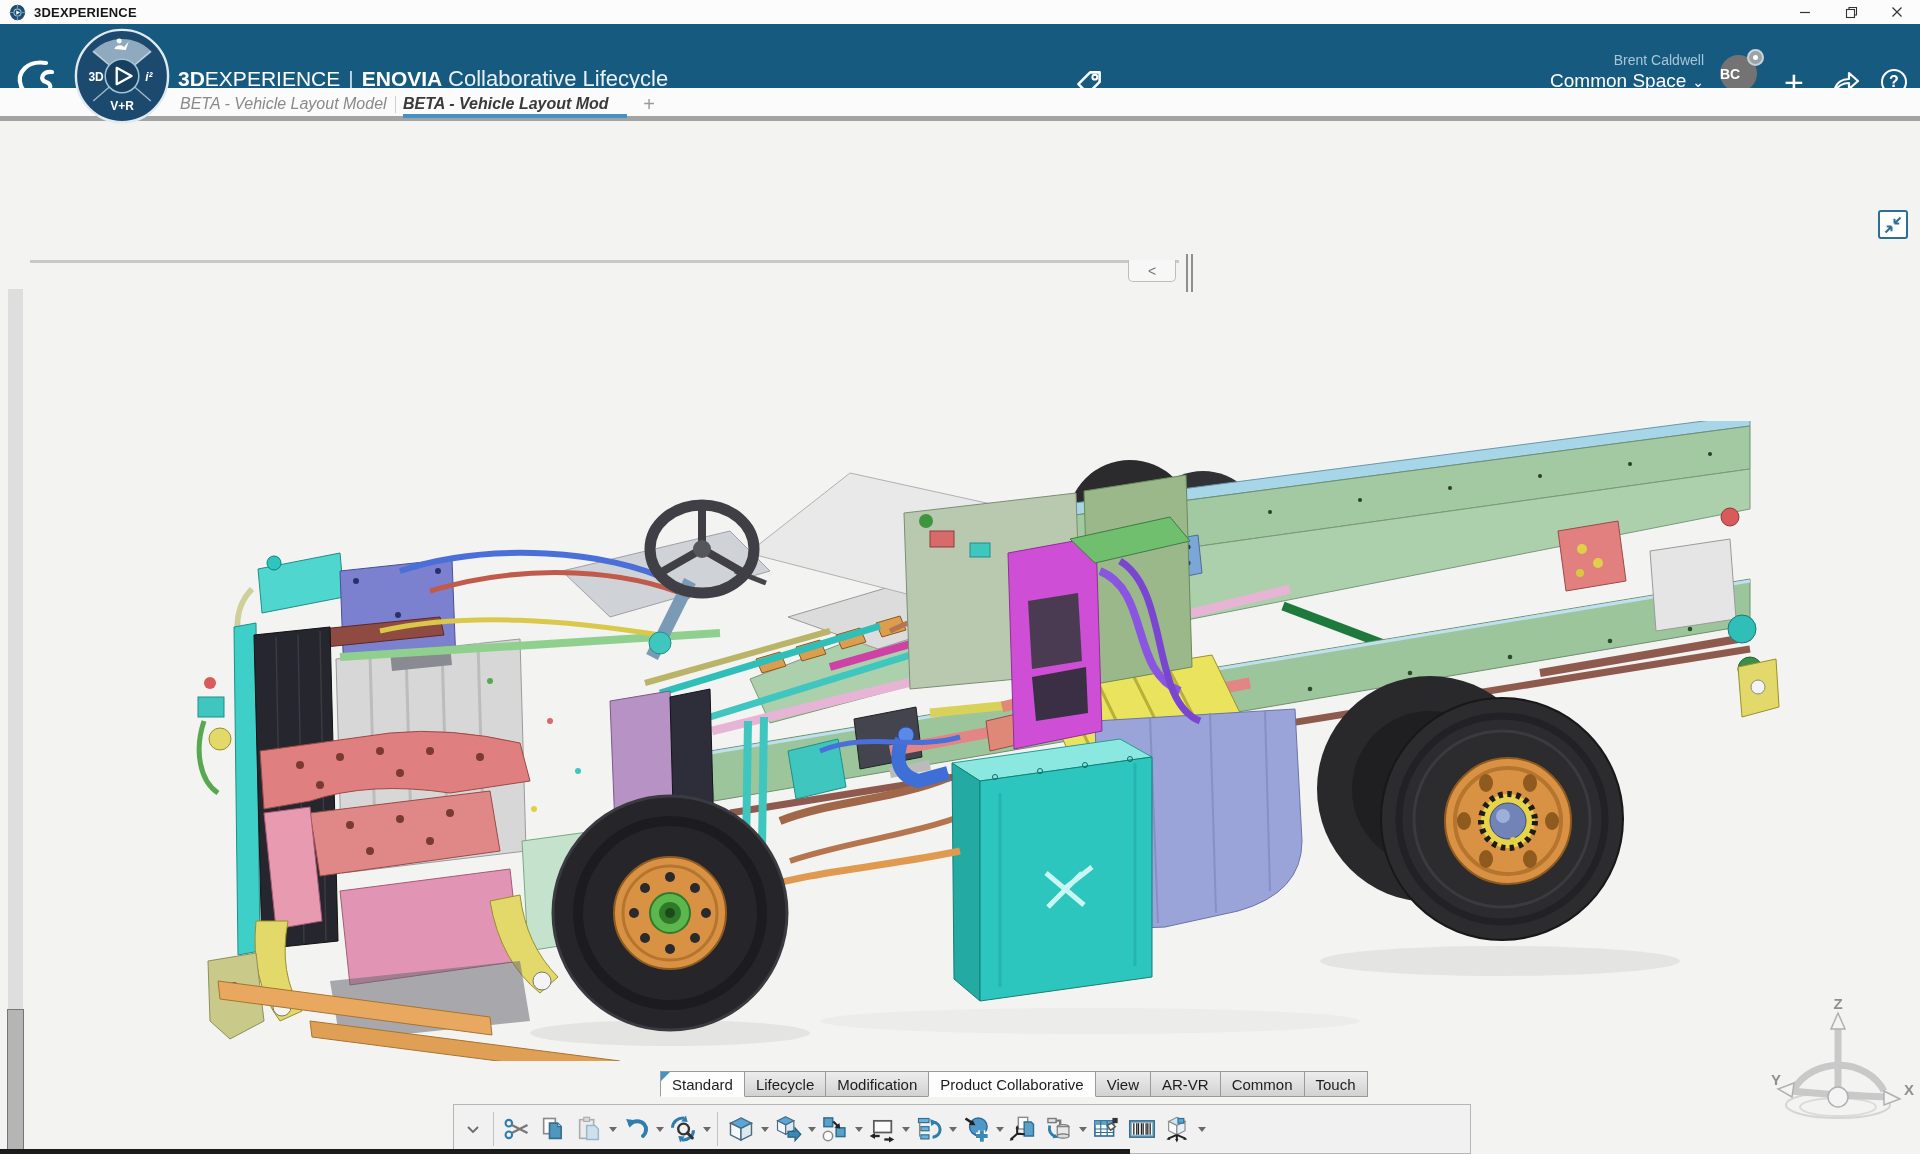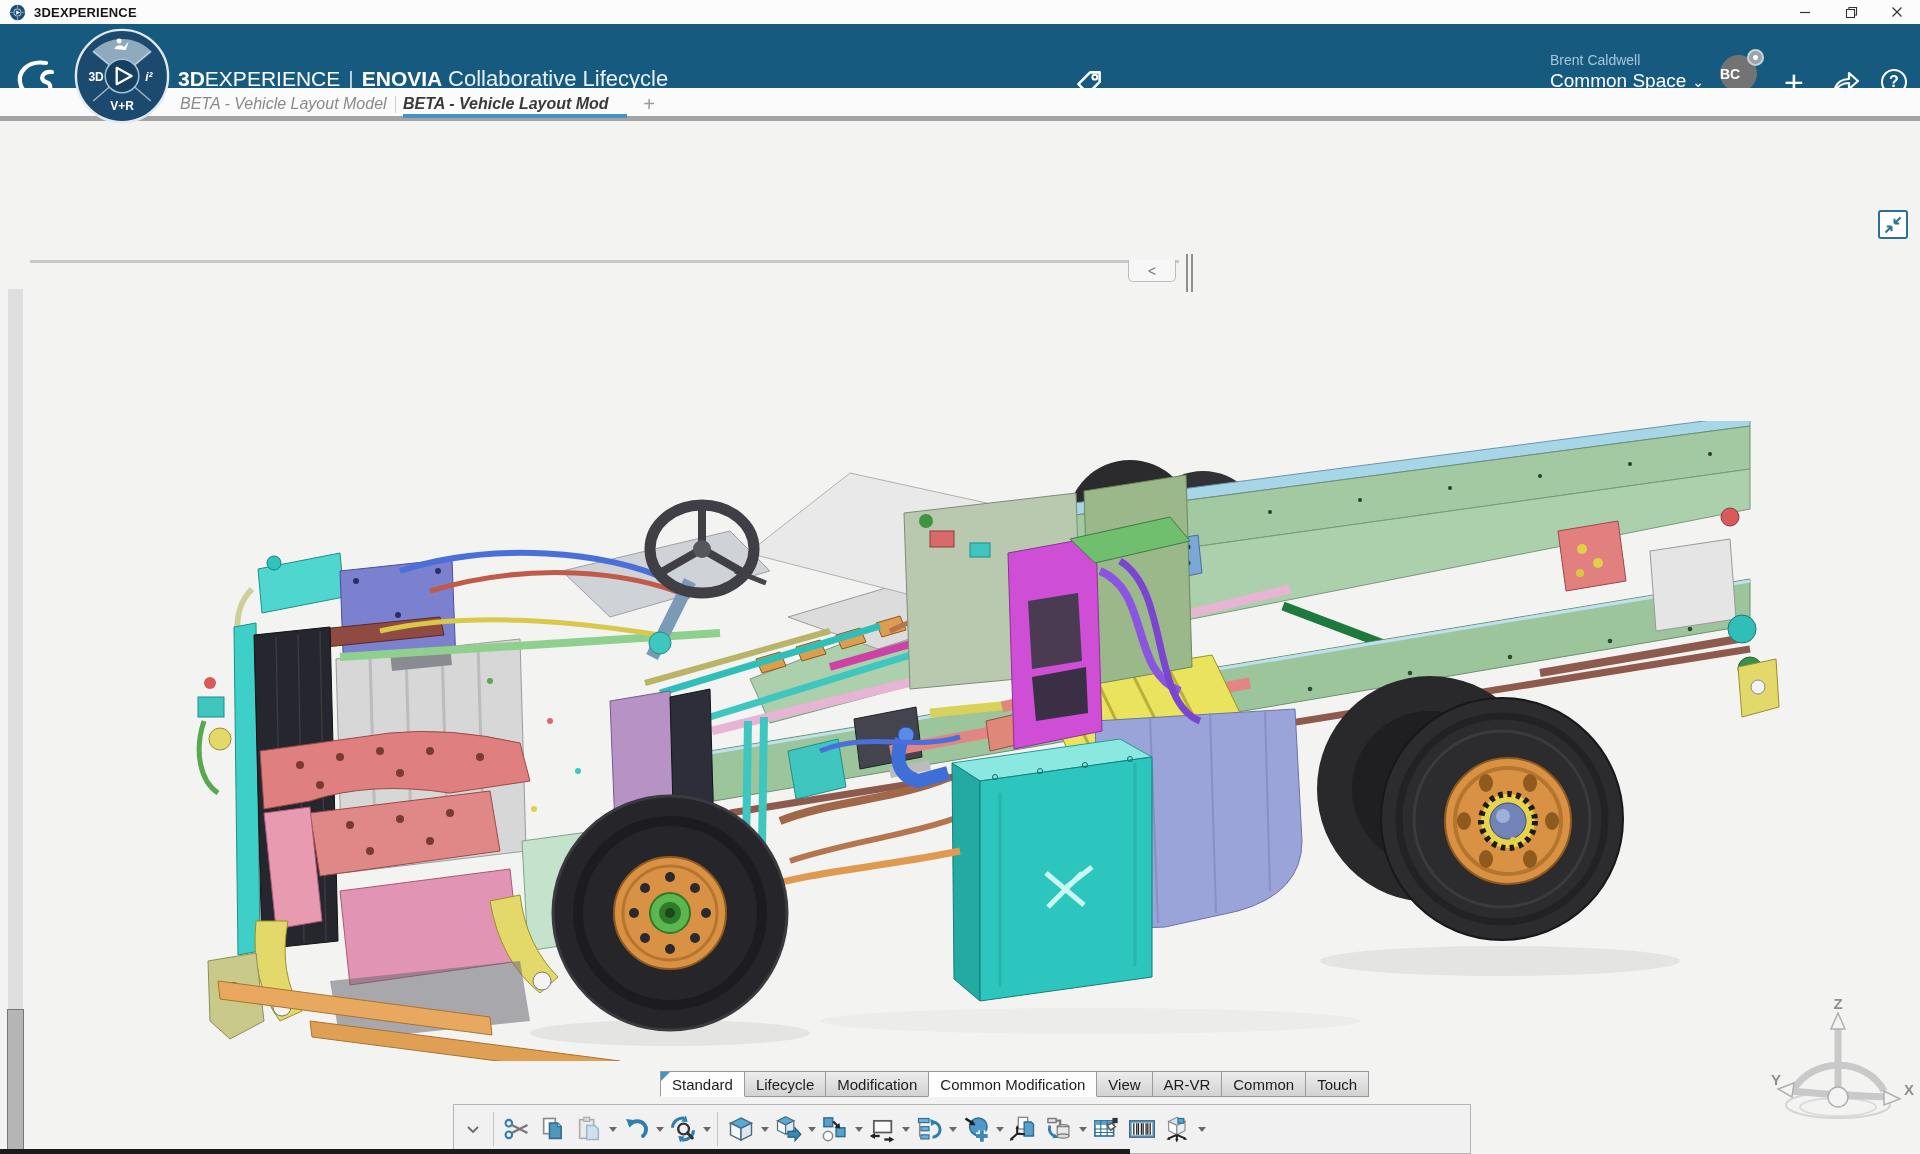--- a/index.html
+++ b/index.html
@@ -25,21 +25,21 @@
   .brandtext .sep { font-weight:300; padding:0 8px; color:#cfe2ee; }
   .brandtext .suffix { font-weight:300; font-size:22px; color:#e8f1f6; }
   .searchbox { position:absolute; left:627px; top:37px; width:427px; height:44px; background:#fff;
     border-radius:6px; display:flex; align-items:center; }
   .searchbox input { border:none; outline:none; flex:1; margin-left:16px; font-size:17px; color:#333;
     font-family:"Liberation Sans",sans-serif; background:transparent; }
   .searchbox input::placeholder { color:#9aa0a6; }
   .searchbox .mag { margin-right:12px; }
   .tagbtn { position:absolute; left:1070px; top:40px; width:38px; height:38px; display:flex;
     align-items:center; justify-content:center; }
-  .userblock { position:absolute; right:216px; top:28px; text-align:left; color:#fff; }
+  .userblock { position:absolute; right:216px; top:28px; text-align:right; color:#fff; }
   .userblock .uname { font-size:14px; color:#a8c6d8; margin-bottom:2px; }
   .userblock .space { font-size:19px; color:#fff; white-space:nowrap; }
   .userblock .space .chev { font-size:14px; margin-left:6px; }
   .avatar { position:absolute; right:163px; top:31px; width:37px; height:37px; border-radius:50%;
     background:#737373; color:#fff; font-size:14px; font-weight:bold; display:flex;
     align-items:center; justify-content:flex-start; }
   .avatar .badge { position:absolute; right:-7px; top:-6px; width:17px; height:17px; border-radius:50%;
     background:#9aa3a8; border:2px solid #c9d4da; }
   .avatar .badge::after { content:""; position:absolute; left:4px; top:4px; width:5px; height:5px;
     border-radius:50%; background:#fff; }
@@ -516,21 +516,21 @@
     <div class="rtab active flagged">
         <span>Standard</span>
       </div>
     <div class="rtab">
         <span>Lifecycle</span>
       </div>
     <div class="rtab">
         <span>Modification</span>
       </div>
     <div class="rtab active">
-        <span>Common Modification</span>
+        <span>Product Collaborative</span>
       </div>
     <div class="rtab">
         <span>View</span>
       </div>
     <div class="rtab">
         <span>AR-VR</span>
       </div>
     <div class="rtab">
         <span>Common</span>
       </div>

